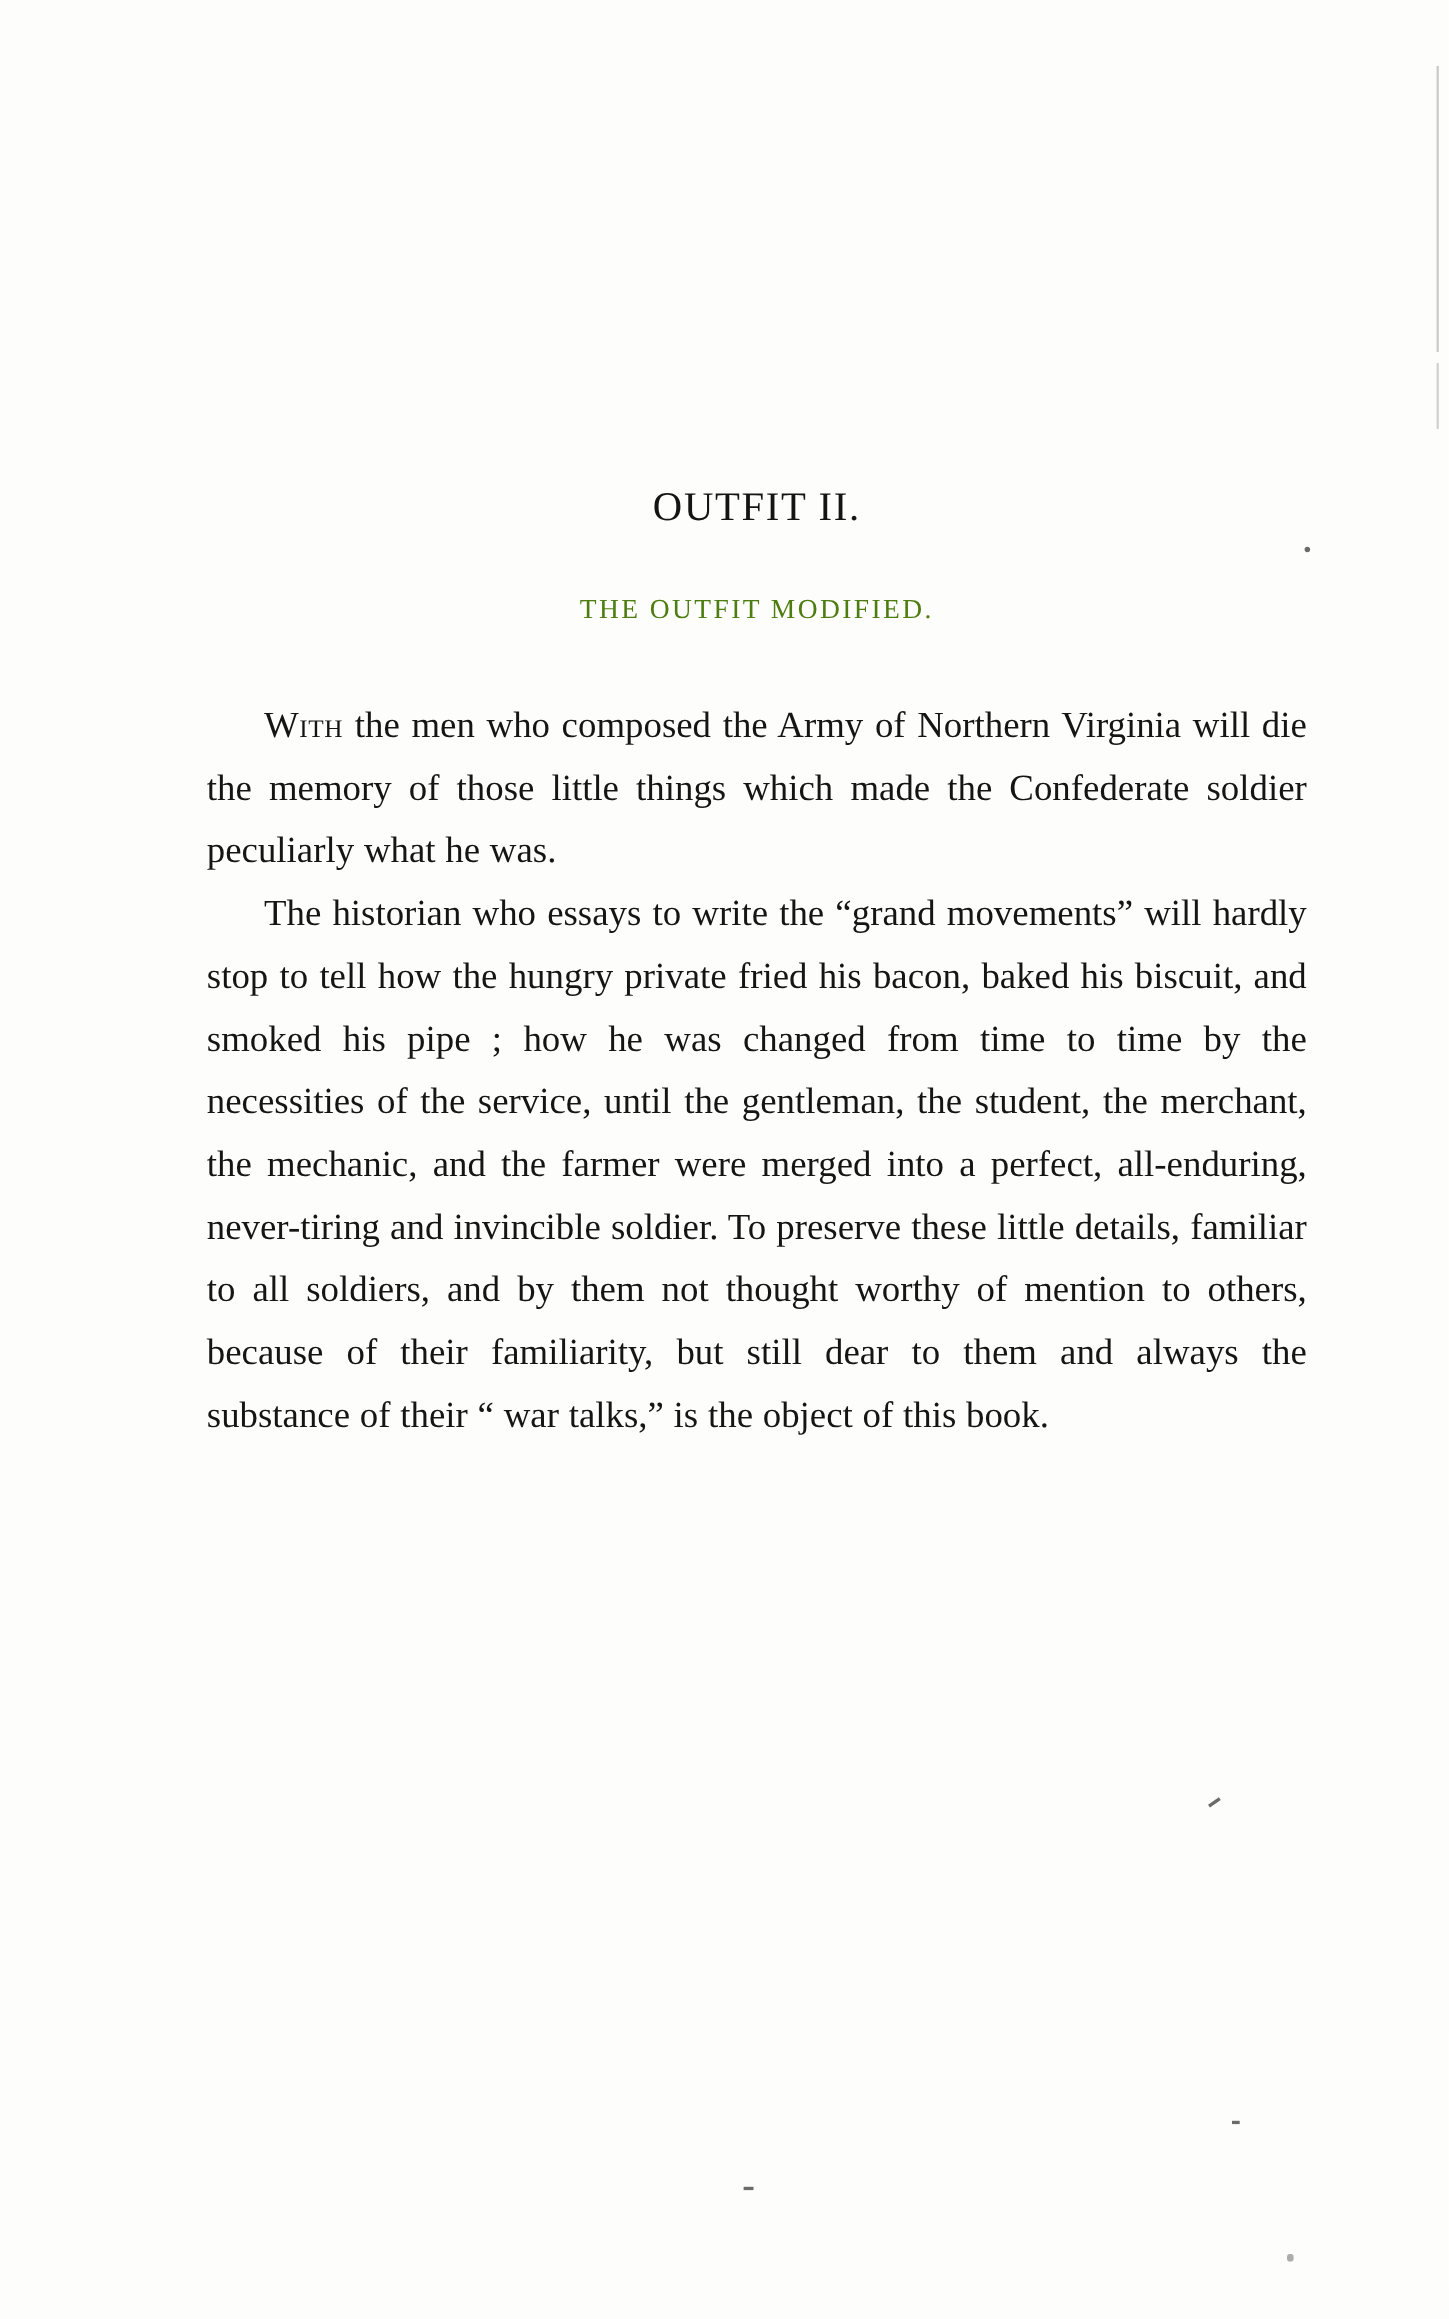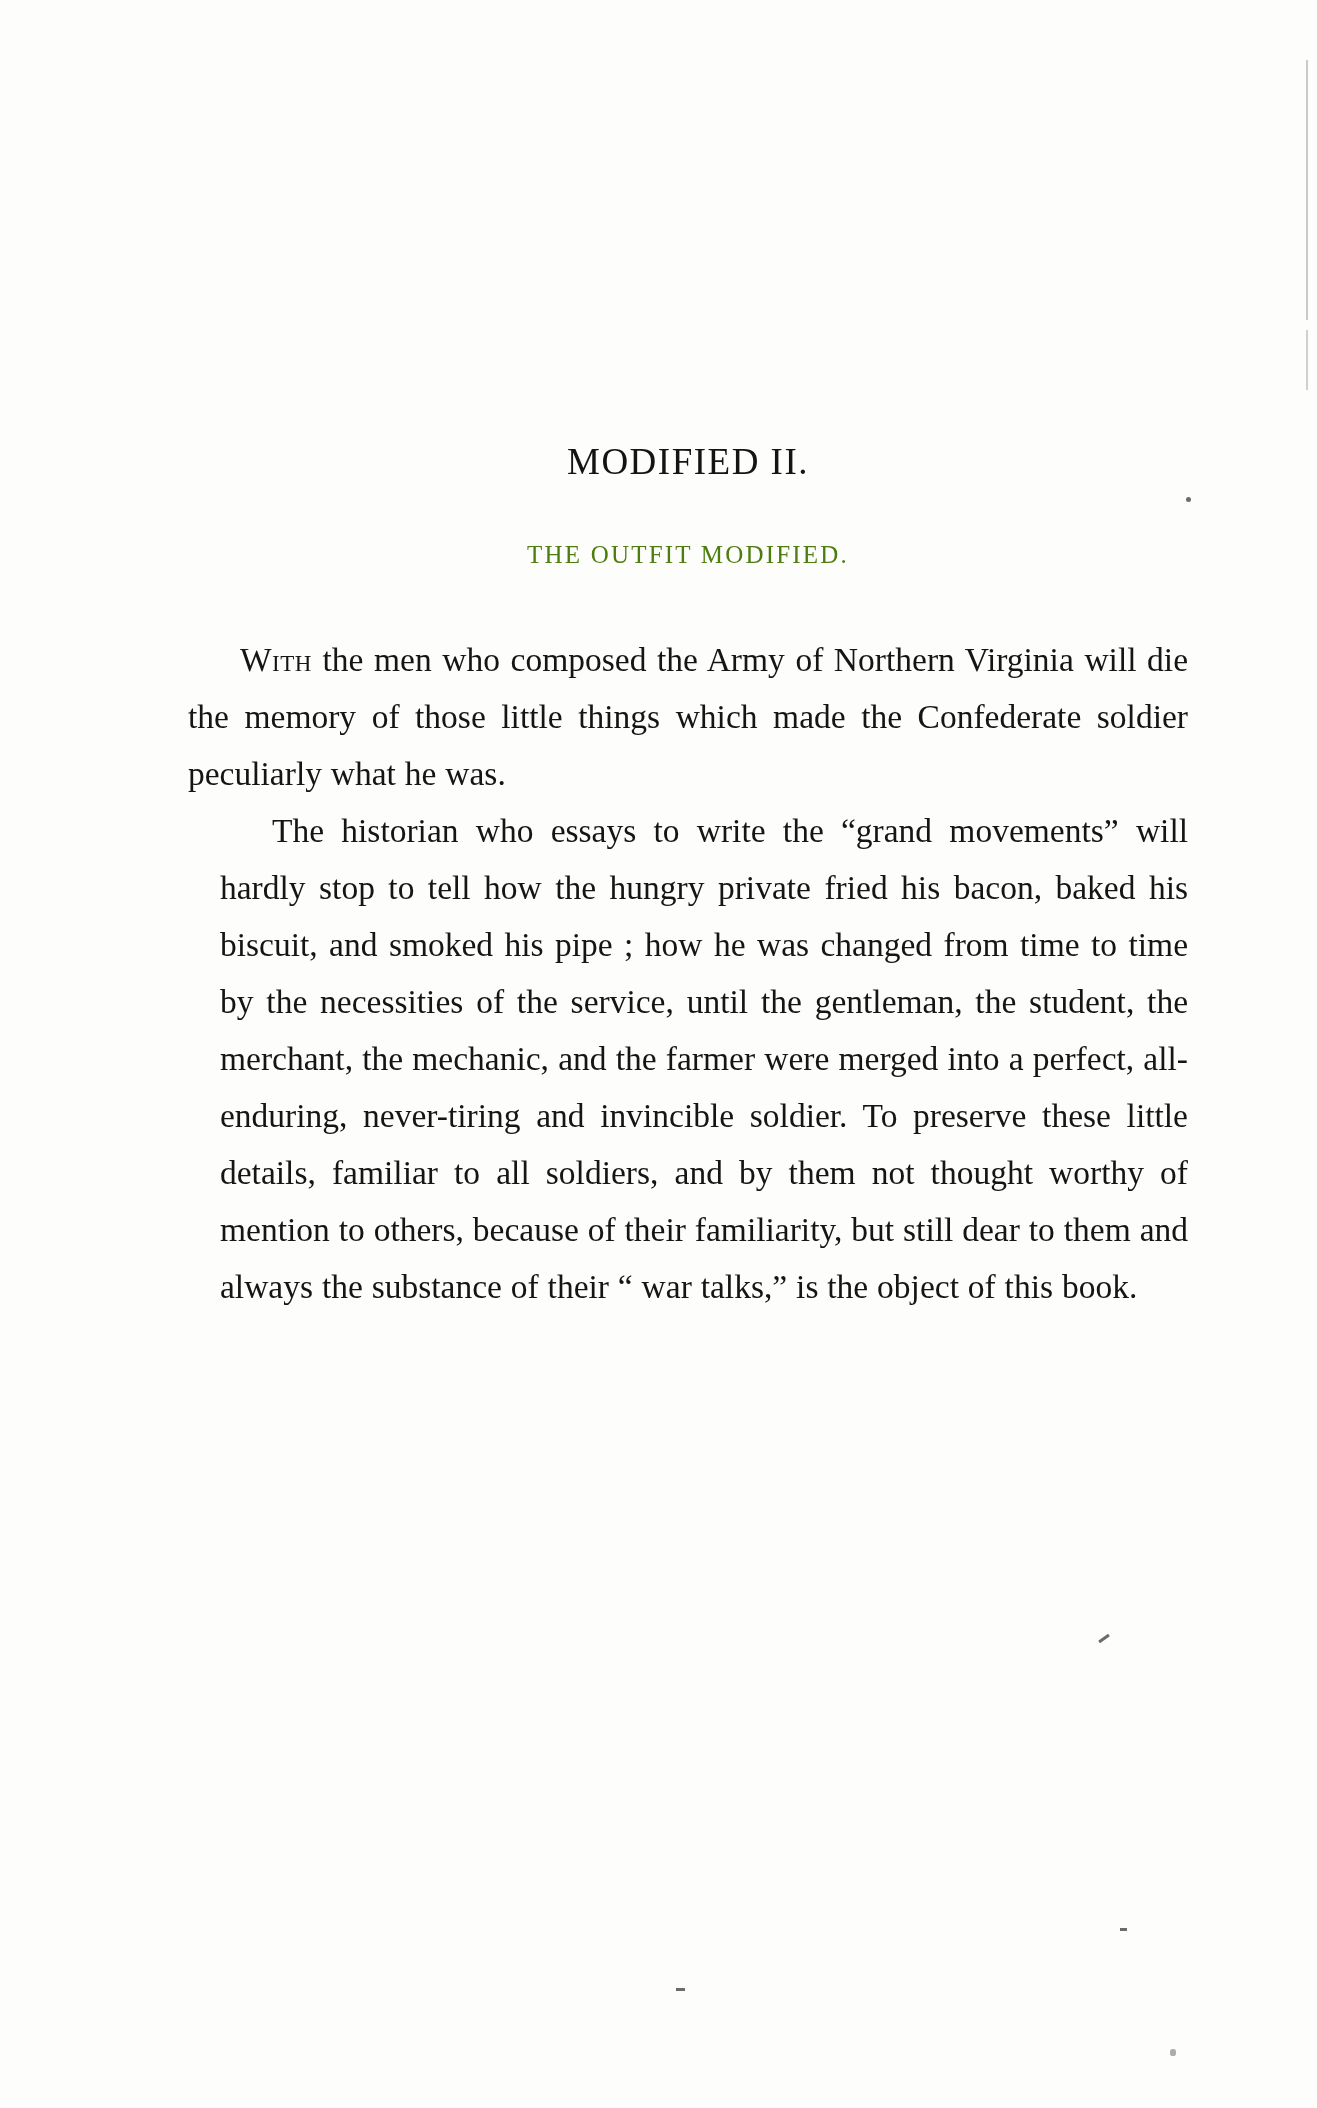--- a/index.html
+++ b/index.html
@@ -54,21 +54,20 @@
     line-height: 57px;
     text-align: justify;
     text-justify: inter-word;
     text-indent: 52px;
     color: #151515;
     word-spacing: 0.5px;
   }
 
   p.body-par + p.body-par {
     margin-top: 0;
-    margin-left: 32px;
   }
 
   .smallcaps {
     font-variant: small-caps;
     letter-spacing: 0.5px;
     margin-top: 40px;
   }
 
   
   .mark {
@@ -95,21 +94,21 @@
 <div class="mark edge"></div>
 <div class="mark edge2"></div>
 <div class="mark m1"></div>
 <div class="mark m2"></div>
 <div class="mark m3"></div>
 <div class="mark m4"></div>
 <div class="mark m5"></div>
 
 <div class="text-block">
 
-  <h1 class="chapter-title">MODIFIED II.</h1>
+  <h1 class="chapter-title">OUTFIT II.</h1>
 
   <h2 class="section-title">THE OUTFIT MODIFIED.</h2>
 
   <p class="body-par"><span class="smallcaps">With</span><span> the men who composed the Army of Northern Virginia will die the memory of those little things which made the Confederate soldier peculiarly what he was.</span></p>
 
   <p class="body-par"><span>The historian who essays to write the “grand movements” will hardly stop to tell how the hungry private fried his bacon, baked his biscuit, and smoked his pipe ; how he was changed from time to time by the necessities of the service, until the gentleman, the student, the merchant, the mechanic, and the farmer were merged into a perfect, all-enduring, never-tiring and invincible soldier.  To preserve these little details, familiar to all soldiers, and by them not thought worthy of mention to others, because of their familiarity, but still dear to them and always the substance of their “ war talks,” is the object of this book.</span></p>
 
 
 </div>
 

